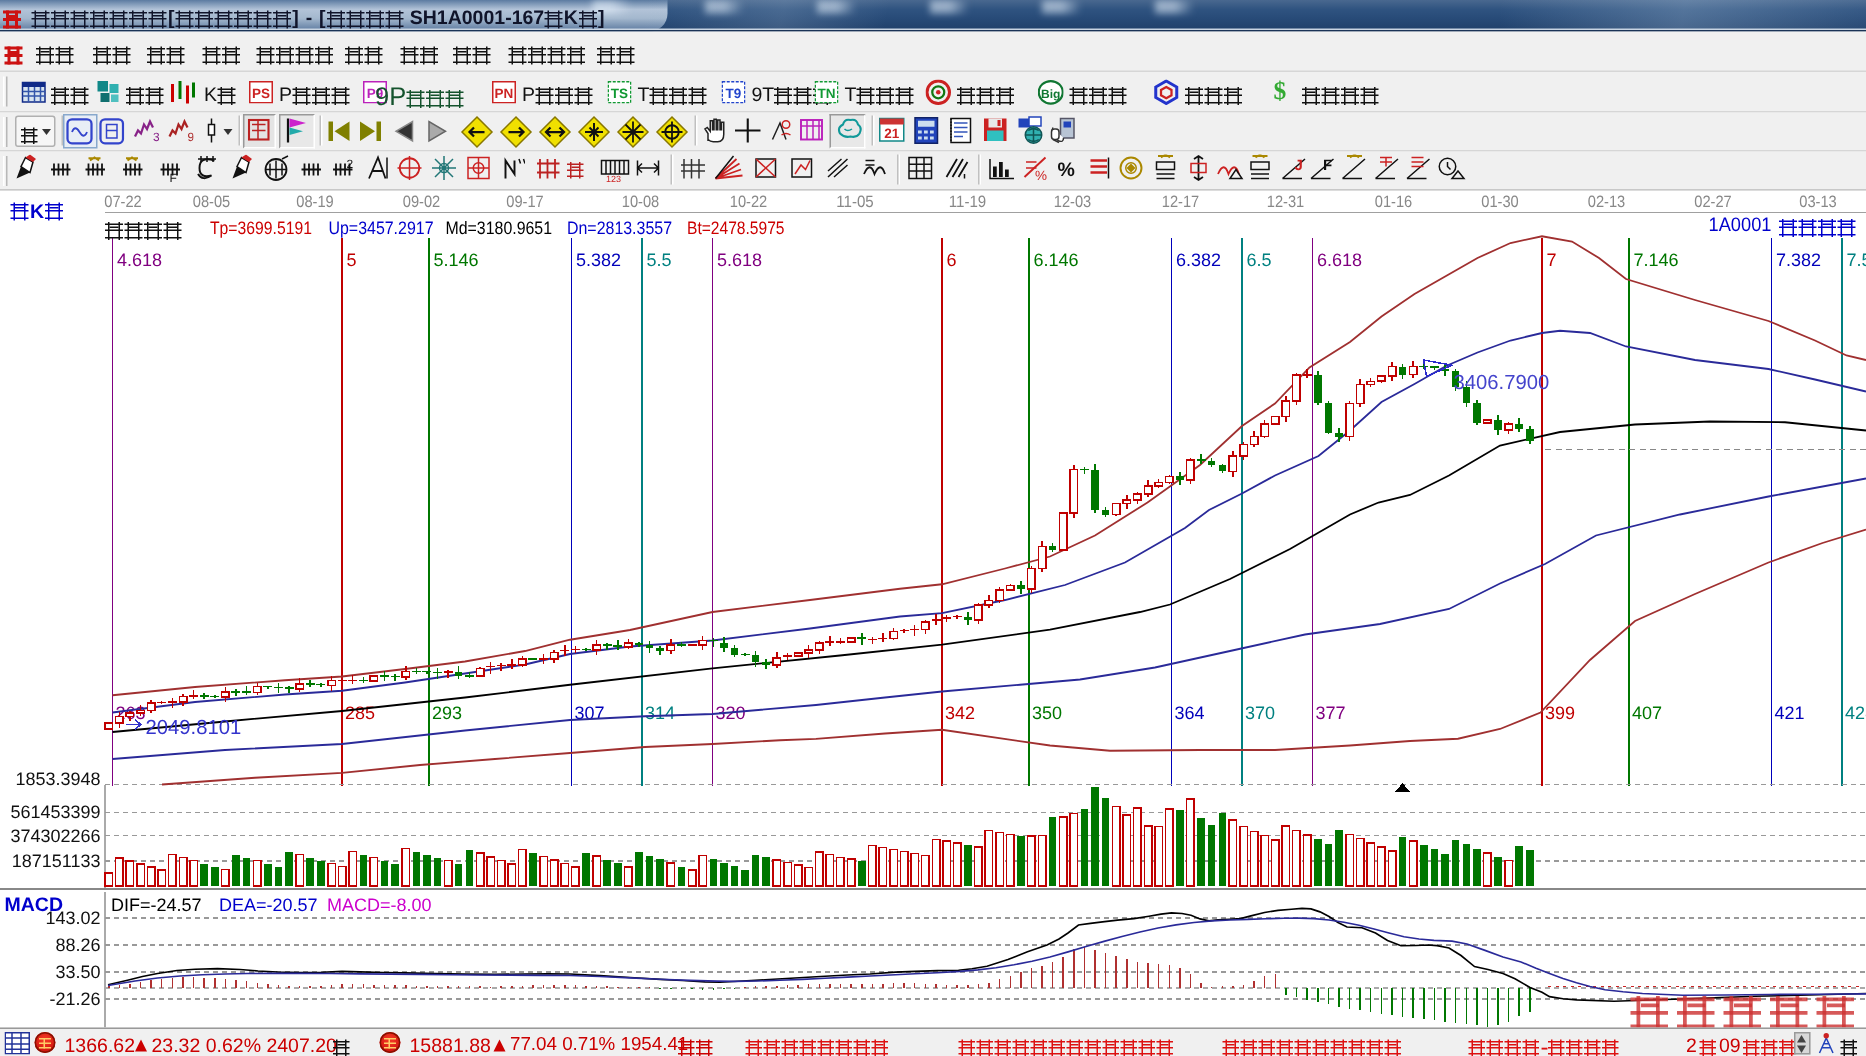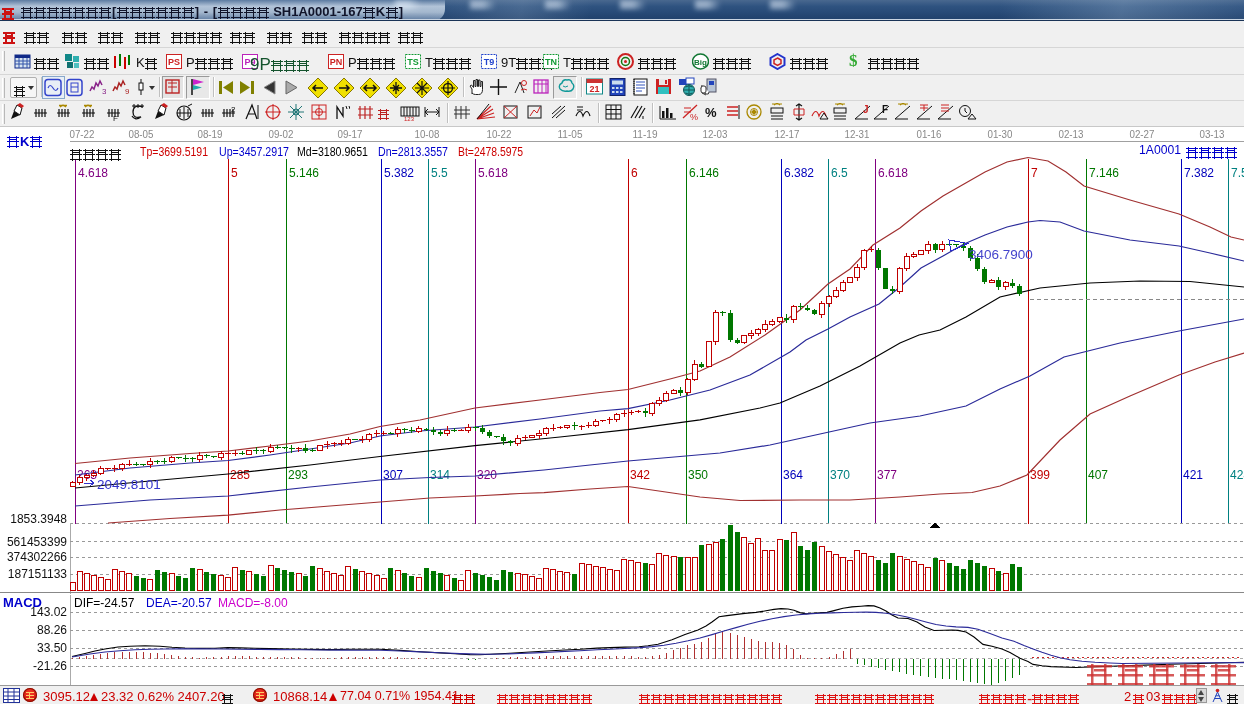--- a/index.html
+++ b/index.html
@@ -1184,38 +1184,38 @@
 <div style="position:absolute;left:1186px;top:143px;"><span style="color:#0000cc"><i class="g2"></i><i class="g2"></i><i class="g2"></i><i class="g2"></i></span></div>
 <div style="position:absolute;left:1087px;top:664px;"><span style="color:rgba(204,48,48,0.8)"><i class="gw"></i><i class="gw"></i><i class="gw"></i><i class="gw"></i><i class="gw"></i></span></div>
 <div class="abs" style="left:0;top:685px;width:1244px;height:19px;background:#f0f0f0;border-top:1px solid #999">
     <svg class="ic" style="left:3px;top:2px" width="17" height="15" viewBox="0 0 17 15">
       <rect x="0.5" y="0.5" width="16" height="14" fill="#fff" stroke="#223399"></rect>
       <path d="M0.5,4 h16 M0.5,8 h16 M0.5,11.5 h16 M5,0.5 v14 M11,0.5 v14" stroke="#223399"></path>
     </svg>
     <span class="abs" style="left:23px;top:2px;width:14px;height:14px;background:radial-gradient(circle at 50% 38%,#ee3322 20%,#bb0000);border-radius:50%;box-shadow:inset 0 0 0 1px #881100">
       <span style="position:absolute;left:3px;top:4px;width:8px;height:7px;background:linear-gradient(#ffcc66,#ffcc66) 0 0/8px 1px no-repeat,linear-gradient(#ffcc66,#ffcc66) 0 3px/8px 1px no-repeat,linear-gradient(#ffcc66,#ffcc66) 0 6px/8px 1px no-repeat,linear-gradient(#ffcc66,#ffcc66) 3px 0/1px 7px no-repeat"></span>
     </span>
-    <span class="abs" style="left:43px;top:3px;color:#cc0000;font-size:13px;font-family:'Liberation Sans'">3095.12</span>
+    <span class="abs" style="left:43px;top:3px;color:#cc0000;font-size:13px;font-family:'Liberation Sans'">1366.62</span>
     <span class="abs" style="left:90px;top:7px;width:0;height:0;border-left:4.5px solid transparent;border-right:4.5px solid transparent;border-bottom:8px solid #cc0000"></span>
     <span class="abs" style="left:101px;top:3px;color:#cc0000;font-size:13px;font-family:'Liberation Sans'">23.32 0.62% 2407.20</span>
     <span class="abs" style="left:222px;top:4px;color:#111"><i class="g"></i></span>
     <span class="abs" style="left:253px;top:2px;width:14px;height:14px;background:radial-gradient(circle at 50% 38%,#ee3322 20%,#bb0000);border-radius:50%;box-shadow:inset 0 0 0 1px #881100">
       <span style="position:absolute;left:3px;top:4px;width:8px;height:7px;background:linear-gradient(#ffcc66,#ffcc66) 0 0/8px 1px no-repeat,linear-gradient(#ffcc66,#ffcc66) 0 3px/8px 1px no-repeat,linear-gradient(#ffcc66,#ffcc66) 0 6px/8px 1px no-repeat,linear-gradient(#ffcc66,#ffcc66) 3px 0/1px 7px no-repeat"></span>
     </span>
-    <span class="abs" style="left:273px;top:3px;color:#cc0000;font-size:13px;font-family:'Liberation Sans'">10868.14</span>
+    <span class="abs" style="left:273px;top:3px;color:#cc0000;font-size:13px;font-family:'Liberation Sans'">15881.88</span>
     <span class="abs" style="left:329px;top:7px;width:0;height:0;border-left:4.5px solid transparent;border-right:4.5px solid transparent;border-bottom:8px solid #cc0000"></span>
     <span class="abs" style="left:340px;top:3px;color:#cc0000;font-size:12.5px;font-family:'Liberation Sans'">77.04 0.71% 1954.41</span>
     <span class="abs" style="left:452px;top:4px;color:#cc0000"><i class="g"></i><i class="g"></i></span>
     <span class="abs" style="left:497px;top:4px;color:#dd1111"><i class="g"></i><i class="g"></i><i class="g"></i><i class="g"></i><i class="g"></i><i class="g"></i><i class="g"></i><i class="g"></i></span>
     <span class="abs" style="left:639px;top:4px;color:#dd1111"><i class="g"></i><i class="g"></i><i class="g"></i><i class="g"></i><i class="g"></i><i class="g"></i><i class="g"></i><i class="g"></i><i class="g"></i><i class="g"></i><i class="g"></i><i class="g"></i></span>
     <span class="abs" style="left:815px;top:4px;color:#dd1111"><i class="g"></i><i class="g"></i><i class="g"></i><i class="g"></i><i class="g"></i><i class="g"></i><i class="g"></i><i class="g"></i><i class="g"></i><i class="g"></i></span>
     <span class="abs" style="left:979px;top:4px;color:#dd1111"><i class="g"></i><i class="g"></i><i class="g"></i><i class="g"></i>-<i class="g"></i><i class="g"></i><i class="g"></i><i class="g"></i></span>
     <span class="abs" style="left:1124px;top:3px;color:#cc0000;font-size:13px;font-family:'Liberation Sans'">2</span>
     <span class="abs" style="left:1133px;top:4px;color:#dd1111"><i class="g"></i></span>
-    <span class="abs" style="left:1146px;top:3px;color:#cc0000;font-size:13px;font-family:'Liberation Sans'">03</span>
+    <span class="abs" style="left:1146px;top:3px;color:#cc0000;font-size:13px;font-family:'Liberation Sans'">09</span>
     <span class="abs" style="left:1162px;top:4px;color:#dd1111"><i class="g"></i><i class="g"></i><i class="g"></i></span>
     <span class="abs" style="left:1196px;top:2px;width:11px;height:15px;background:#d8d8d8;border:1px solid #999"></span>
     <span class="abs" style="left:1198px;top:4px;width:0;height:0;border-left:3.5px solid transparent;border-right:3.5px solid transparent;border-bottom:5px solid #444"></span>
     <span class="abs" style="left:1198px;top:11px;width:0;height:0;border-left:3.5px solid transparent;border-right:3.5px solid transparent;border-top:5px solid #444"></span>
     <svg class="ic" style="left:1211px;top:2px" width="13" height="15" viewBox="0 0 13 15">
       <path d="M6.5,4 L2,14 M6.5,4 L11,14 M3.5,10.5 h6 M4.6,7.8 h3.8" stroke="#2244bb" fill="none"></path>
       <circle cx="6.5" cy="2.5" r="1.8" fill="#cc2222"></circle>
     </svg>
     <span class="abs" style="left:1227px;top:4px;color:#111"><i class="g"></i></span>
   </div>

